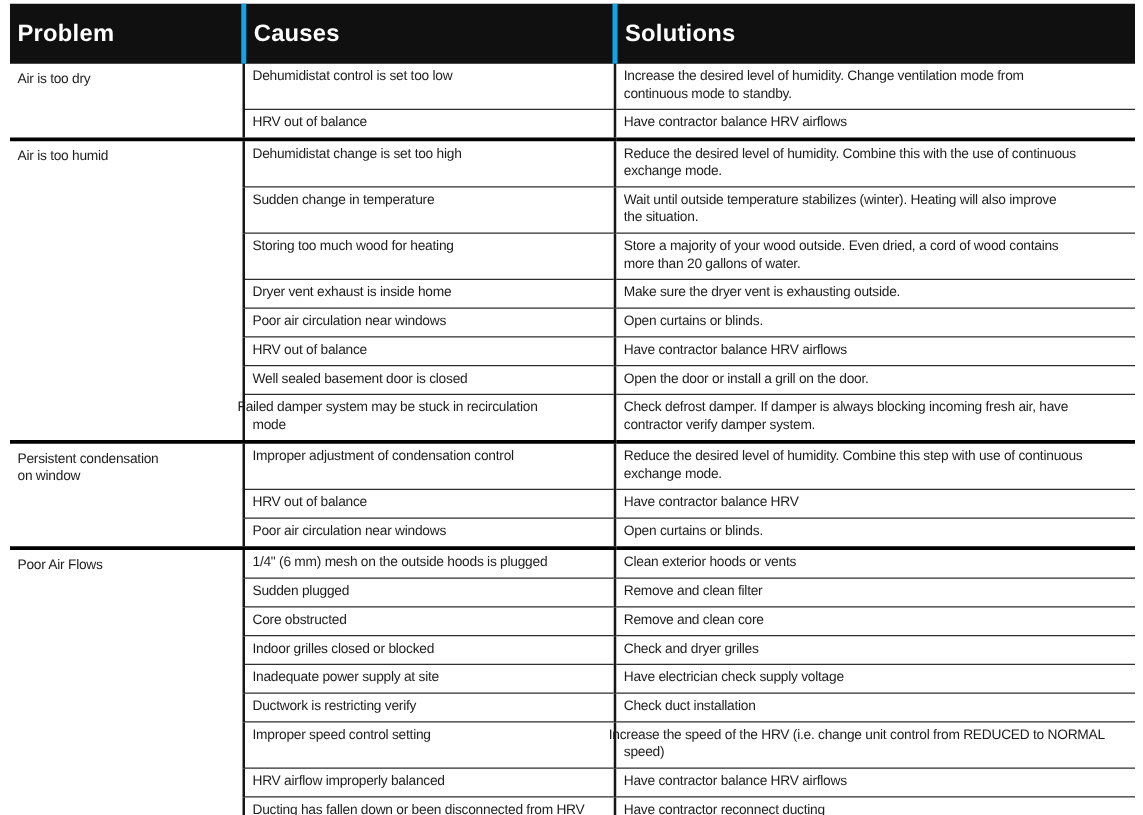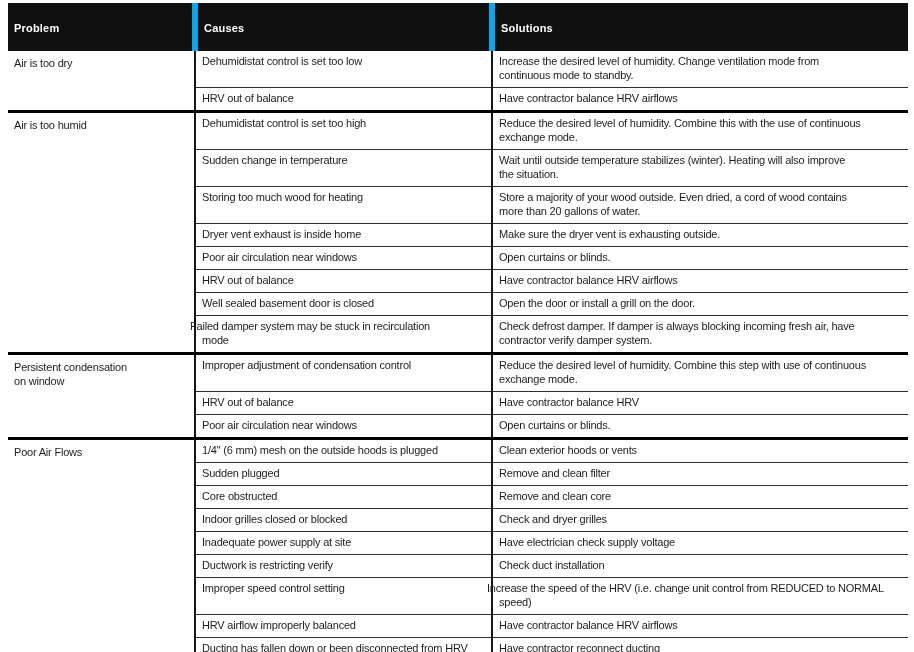--- a/index.html
+++ b/index.html
@@ -21,28 +21,28 @@
     border-bottom: 5px solid #000000;
   }
   col.col-problem  { width: 187px; }
   col.col-cause    { width: 297px; }
   col.col-solution { width: 416px; }
 
   th {
     background: #101010;
     color: #ffffff;
     text-align: left;
-    font-size: 11px;
+    font-size: 19px;
     font-weight: bold;
     letter-spacing: 0.2px;
     height: 46px;
     vertical-align: middle;
     padding: 2px 6px 0 6px;
   }
-  th.divided { border-left: 6px solid #0ea5e9; }
+  th.divided { border-left: 4px solid #0ea5e9; }
 
   td {
     font-size: 11px;
     letter-spacing: -0.2px;
     line-height: 14px;
     color: #1d1d1d;
     vertical-align: top;
     padding: 3px 6px 5px 6px;
     white-space: pre-line;
     overflow-wrap: break-word;
@@ -84,21 +84,21 @@
           <td class="cause-cell">Dehumidistat control is set too low</td>
           <td class="solution-cell">Increase the desired level of humidity. Change ventilation mode from
 continuous mode to standby.</td>
         </tr>
         <tr>
           <td class="cause-cell thin-top">HRV out of balance</td>
           <td class="solution-cell thin-top">Have contractor balance HRV airflows</td>
         </tr>
         <tr>
           <td rowspan="8" class="problem-cell thick-top">Air is too humid</td>
-          <td class="cause-cell thick-top">Dehumidistat control is set too high</td>
+          <td class="cause-cell thick-top">Dehumidistat change is set too high</td>
           <td class="solution-cell thick-top">Reduce the desired level of humidity. Combine this with the use of continuous
 exchange mode.</td>
         </tr>
         <tr>
           <td class="cause-cell thin-top">Sudden change in temperature</td>
           <td class="solution-cell thin-top">Wait until outside temperature stabilizes (winter). Heating will also improve
 the situation.</td>
         </tr>
         <tr>
           <td class="cause-cell thin-top">Storing too much wood for heating</td>

